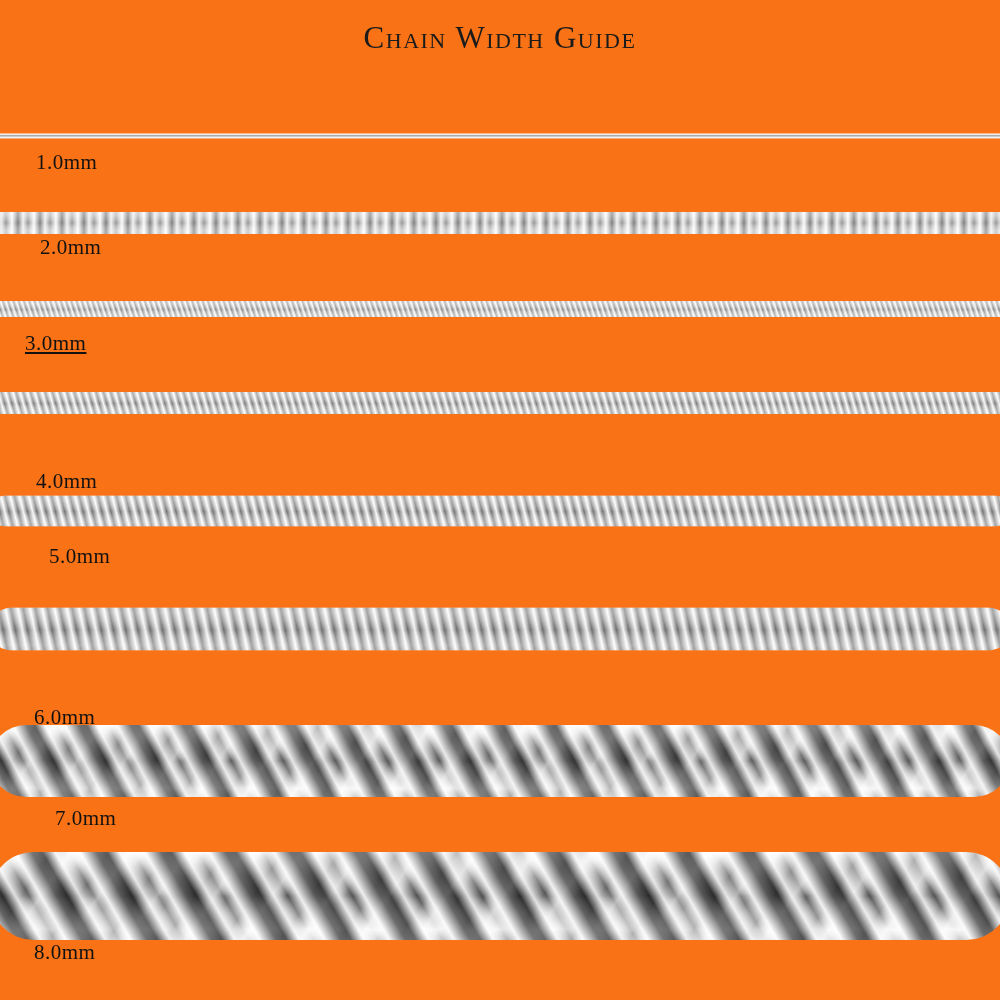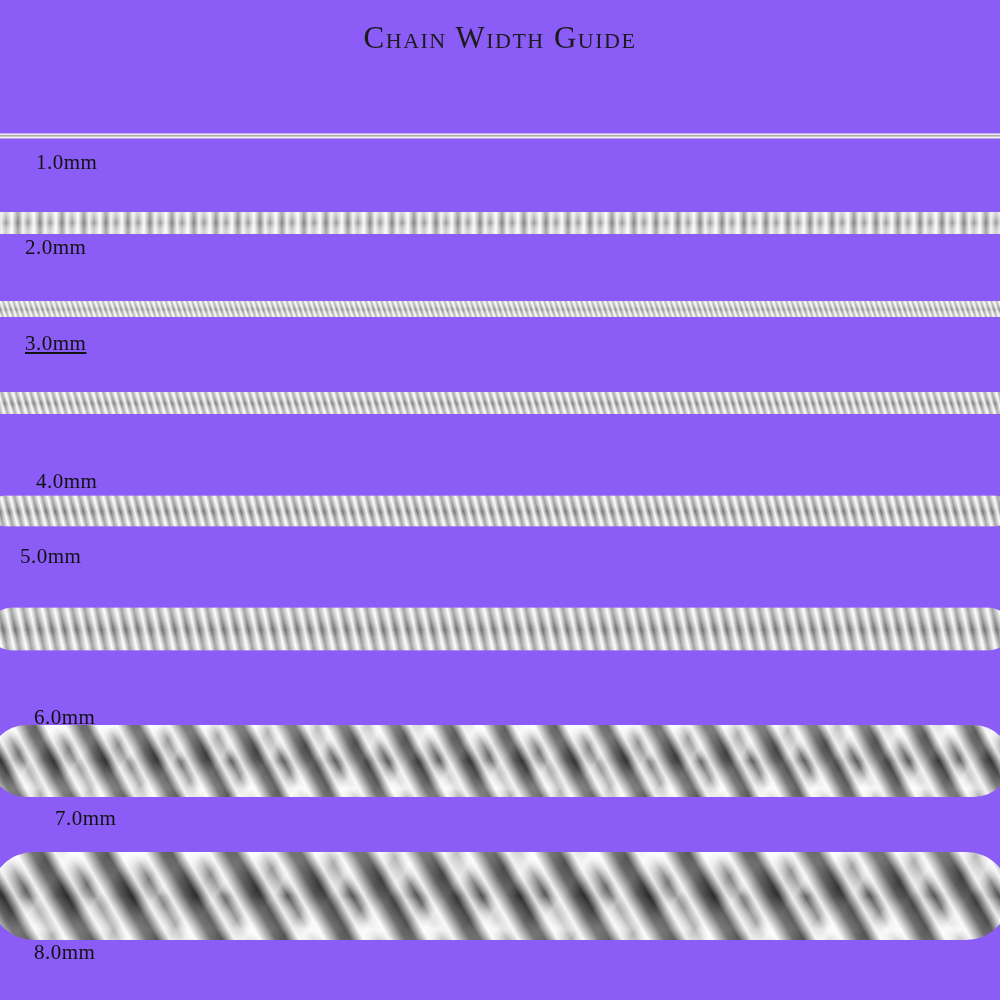--- a/index.html
+++ b/index.html
@@ -11,21 +11,21 @@
     width: 1000px;
     height: 1000px;
     position: relative;
     font-family: "Liberation Serif", serif;
     overflow: hidden;
   }
   #page {
     position: relative;
     width: 1000px;
     height: 1000px;
-    background: #8b5cf6;
+    background: #f97316;
   }
   #title {
     position: absolute;
     top: 20px;
     left: 0;
     width: 1000px;
     text-align: center;
     font-family: "Liberation Serif", serif;
     font-size: 31px;
     letter-spacing: 1.5px;
@@ -234,42 +234,42 @@
     <div class="chain-band" style="top:118px;height:36px;">
       <div class="strand w1"></div>
     </div>
     <div class="chain-label" style="top:142px;left:36px;margin-top:8px;">1.0mm</div>
   </div>
 
   <div class="chain-row">
     <div class="chain-band" style="top:203px;height:40px;">
       <div class="strand w2"></div>
     </div>
-    <div class="chain-label" style="top:235px;left:25px;">2.0mm</div>
+    <div class="chain-label" style="top:235px;left:40px;">2.0mm</div>
   </div>
 
   <div class="chain-row">
     <div class="chain-band" style="top:290px;height:38px;">
       <div class="strand w3"></div>
     </div>
     <div class="chain-label" style="top:331px;left:25px;text-decoration:underline;">3.0mm</div>
   </div>
 
   <div class="chain-row">
     <div class="chain-band" style="top:382px;height:42px;">
       <div class="strand w4"></div>
     </div>
     <div class="chain-label" style="top:425px;left:36px;margin-top:44px;">4.0mm</div>
   </div>
 
   <div class="chain-row">
     <div class="chain-band" style="top:486px;height:50px;">
       <div class="strand w5"></div>
     </div>
-    <div class="chain-label" style="top:544px;left:20px;">5.0mm</div>
+    <div class="chain-label" style="top:544px;left:49px;">5.0mm</div>
   </div>
 
   <div class="chain-row">
     <div class="chain-band" style="top:598px;height:62px;">
       <div class="strand w6"></div>
     </div>
     <div class="chain-label" style="top:705px;left:34px;">6.0mm</div>
   </div>
 
   <div class="chain-row">

